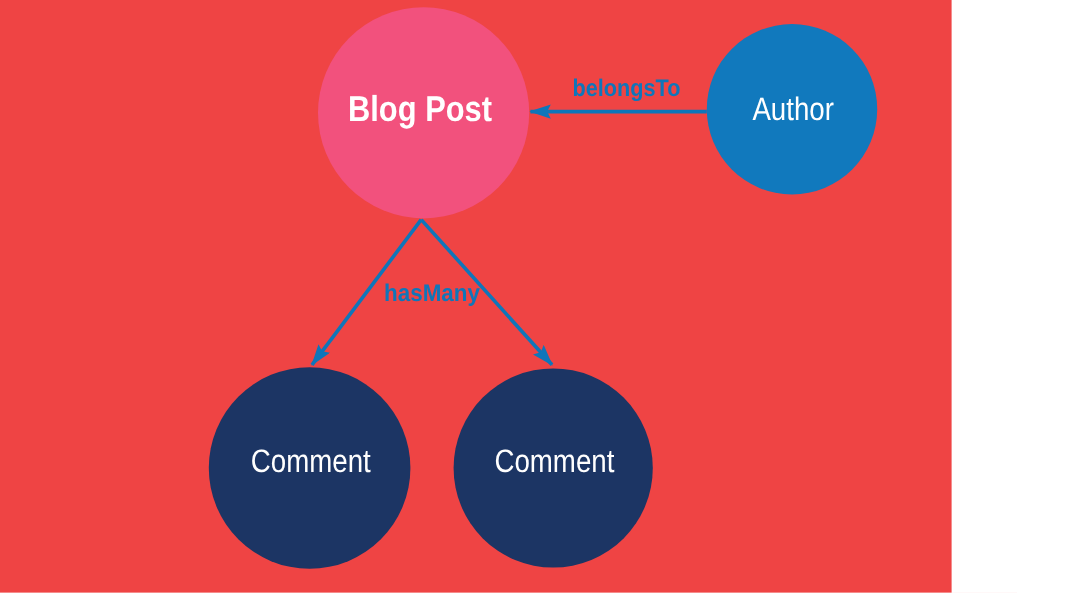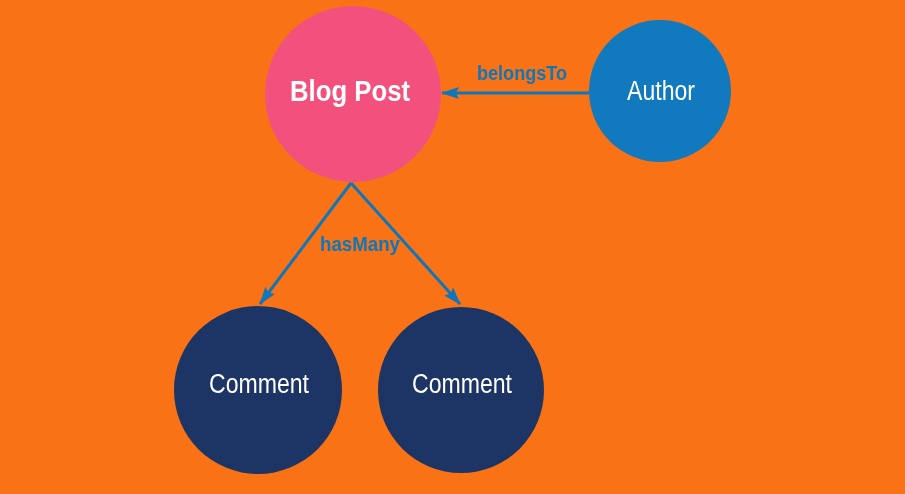--- a/index.html
+++ b/index.html
@@ -2,23 +2,23 @@
 <html><head>
 <meta charset="utf-8">
 <style>
   html, body {
     margin: 0;
     padding: 0;
     background: #ffffff;
   }
   .canvas {
     position: relative;
-    width: 905px;
+    width: 793px;
     height: 494px;
-    background: #f97316;
+    background: #ef4444;
     overflow: hidden;
   }
   svg text {
     font-family: "Liberation Sans", sans-serif;
     text-anchor: middle;
   }
   .node-label-lg {
     font-size: 30px;
     font-weight: bold;
   }

